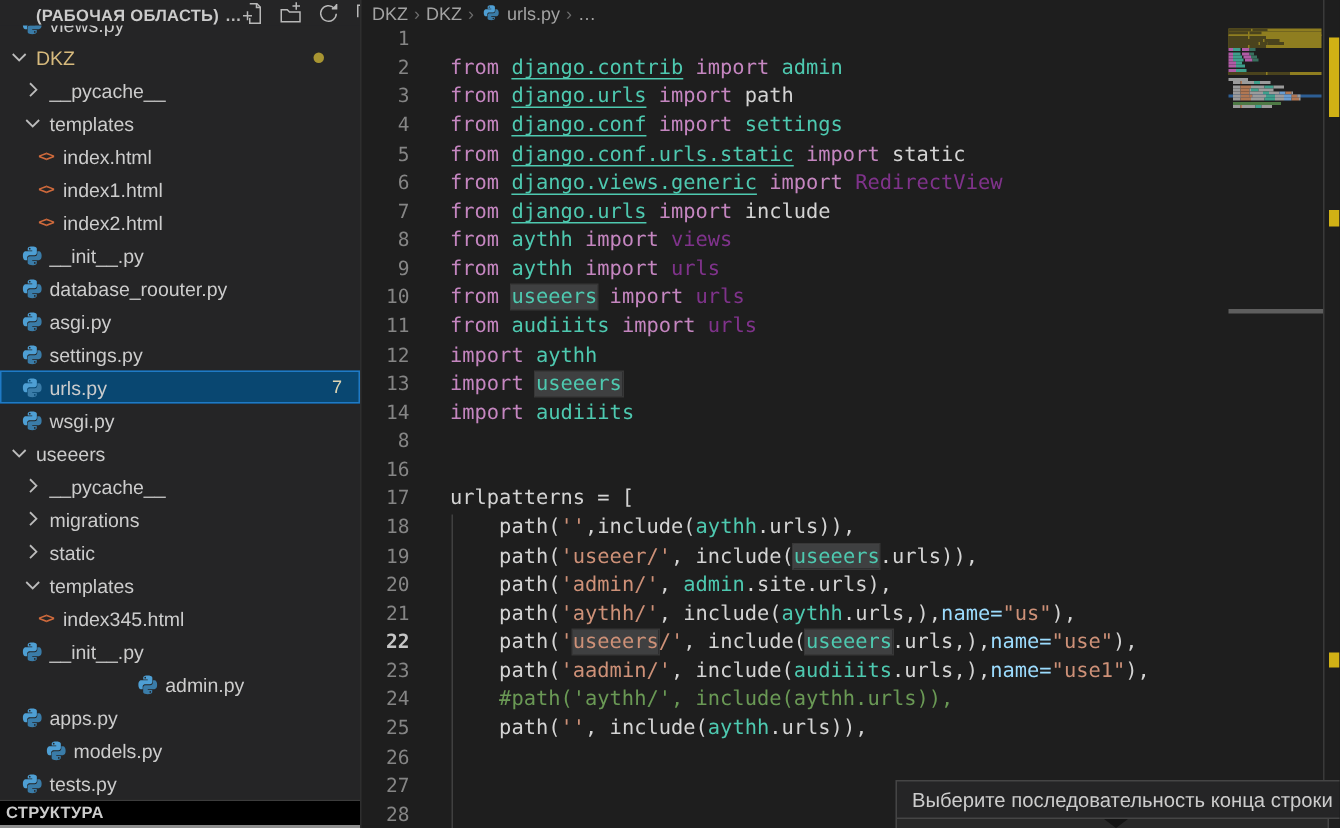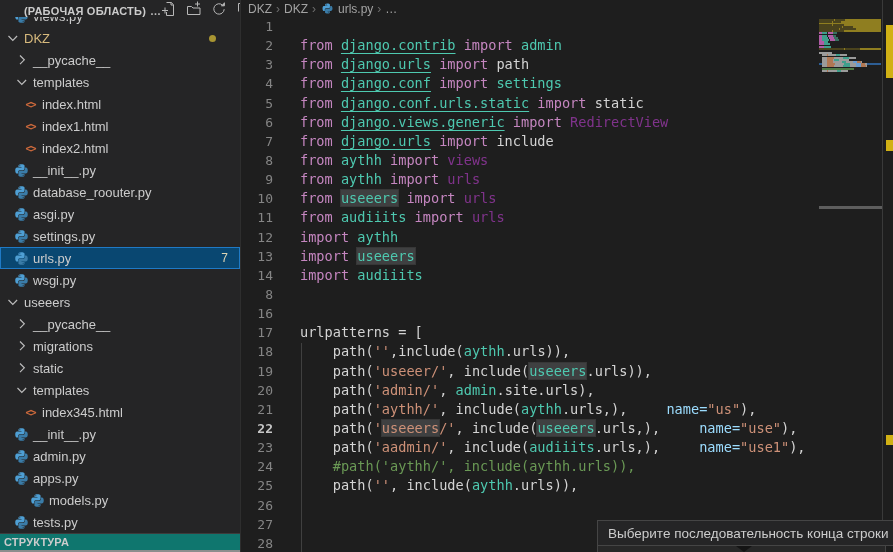--- a/index.html
+++ b/index.html
@@ -19,21 +19,21 @@
   .sb-actions { margin-left:auto; display:flex; gap:9px; margin-right:8px; align-items:center; }
   .sb-actions .act { width:16px; height:16px; cursor:pointer; opacity:.92; }
   .tree { position:absolute; top:5px; left:0; right:0; z-index:1; }
   .trow { height:22px; display:flex; align-items:center; font-size:13px; color:#cccccc; cursor:pointer; white-space:nowrap; }
   .trow .ticon { width:17px; flex:none; display:flex; align-items:center; justify-content:center; margin-right:3px; }
   .html-ico { color:#cf6a3c; font-weight:bold; font-size:10px; letter-spacing:-1px; font-family:"DejaVu Sans Mono",monospace; }
   .trow.selected { background:#094771; outline:1px solid #1f7ac6; outline-offset:-1px; }
   .trow.gold > .tlabel { color:#D7BA7D; }
   .tdot { width:7px; height:7px; border-radius:50%; background:#a89532; margin-left:auto; margin-right:24px; }
   .tbadge { margin-left:auto; margin-right:12px; font-size:12px; color:#ded5b4; }
-  .outline-h { position:absolute; bottom:2px; left:0; right:0; height:17px; background:#0f766e; z-index:6;
+  .outline-h { position:absolute; bottom:2px; left:0; right:0; height:17px; background:#000000; z-index:6;
                border-top:1px solid #3c3c3c; display:flex; align-items:center; padding-left:4px;
                font-size:11px; font-weight:bold; color:#cccccc; letter-spacing:.2px; cursor:pointer; }
   .sb-bottomline { position:absolute; bottom:0; left:0; width:240px; height:2px; background:#8d8d8d; z-index:7; }
 
   
   .editor { position:absolute; left:240px; top:0; width:653px; height:552px; background:#1e1e1e; border-left:1px solid #2e2e2e; }
   .breadcrumb { height:17px; display:flex; align-items:center; gap:4px; padding-left:7px; font-size:12px; color:#a3a3a3; }
   .bc-item { display:flex; align-items:center; gap:3px; cursor:pointer; }
   .bc-sep { color:#6d6d6d; }
   .code { position:absolute; top:17px; left:0; width:578px;
@@ -41,21 +41,21 @@
   .cline { display:flex; height:19.15px; }
   .ln { width:32px; flex:none; text-align:right; color:#858585; font-size:13px; cursor:default; }
   .lcontent { margin-left:27px; white-space:pre; }
   .cline.active .ln { color:#c6c6c6;font-weight:bold; }
   .tk-kw  { color:#C586C0; }
   .tk-mod { color:#4EC9B0; }
   .tk-dim { color:#d946ef; opacity:.52; }
   .tk-id  { color:#d4d4d4; }
   .tk-str { color:#CE9178; }
   .tk-com { color:#6A9955; }
-  .tk-arg { color:#9CDCFE;margin-left:39px; }
+  .tk-arg { color:#9CDCFE; }
   .sq { text-decoration-line:underline; text-decoration-style:wavy; text-decoration-color:#bb9c07;
         text-decoration-thickness:1px; text-underline-offset:3px;text-decoration:underline; }
   .hl { background:rgba(95,98,100,.50); box-shadow:0 0 0 1px rgba(130,130,130,.25); }
   .indent-guide { position:absolute; left:60px; width:1px; background:#404040; }
 
   
   .minimap { position:absolute; left:578px; top:17px; width:63px; height:160px; cursor:pointer; }
   .mm-bar { position:absolute; height:2px; }
   .mm-slider-edge { position:absolute; left:578px; top:206px; width:63px; height:3px; background:#6e6e6e; opacity:.8; }
   .ruler { position:absolute; left:641px; top:0; width:12px; height:552px; border-left:1px solid #3a3a3a; cursor:pointer; }
@@ -222,21 +222,21 @@
       </div>
       <div class="trow" style="padding-left: 13px;">
         <span class="ticon">
           <svg width="15" height="15" viewBox="0 0 24 24">
             <path fill="#4e9fd4" d="M11.9 2c-5 0-4.7 2.2-4.7 2.2v2.3h4.8v.7H5.3S2 6.8 2 11.9c0 5 2.9 4.9 2.9 4.9h1.7v-2.4s-.1-2.9 2.8-2.9h4.8s2.7 0 2.7-2.6V4.6S17.4 2 11.9 2zM9.3 3.5a.9.9 0 1 1 0 1.8.9.9 0 0 1 0-1.8z"></path>
             <path fill="#3a7ca8" d="M12.1 22c5 0 4.7-2.2 4.7-2.2v-2.3H12v-.7h6.7s3.3.4 3.3-4.7c0-5-2.9-4.9-2.9-4.9h-1.7v2.4s.1 2.9-2.8 2.9h-4.8s-2.7 0-2.7 2.6v4.3S6.6 22 12.1 22zm2.6-1.5a.9.9 0 1 1 0-1.8.9.9 0 0 1 0 1.8z"></path>
           </svg>
         </span>
         <span class="tlabel">__init__.py</span>
       </div>
-      <div class="trow" style="padding-left: 13px;">
+      <div class="trow" style="padding-left: 13px; justify-content: center;">
         <span class="ticon">
           <svg width="15" height="15" viewBox="0 0 24 24">
             <path fill="#4e9fd4" d="M11.9 2c-5 0-4.7 2.2-4.7 2.2v2.3h4.8v.7H5.3S2 6.8 2 11.9c0 5 2.9 4.9 2.9 4.9h1.7v-2.4s-.1-2.9 2.8-2.9h4.8s2.7 0 2.7-2.6V4.6S17.4 2 11.9 2zM9.3 3.5a.9.9 0 1 1 0 1.8.9.9 0 0 1 0-1.8z"></path>
             <path fill="#3a7ca8" d="M12.1 22c5 0 4.7-2.2 4.7-2.2v-2.3H12v-.7h6.7s3.3.4 3.3-4.7c0-5-2.9-4.9-2.9-4.9h-1.7v2.4s.1 2.9-2.8 2.9h-4.8s-2.7 0-2.7 2.6v4.3S6.6 22 12.1 22zm2.6-1.5a.9.9 0 1 1 0-1.8.9.9 0 0 1 0 1.8z"></path>
           </svg>
         </span>
         <span class="tlabel">admin.py</span>
       </div>
       <div class="trow" style="padding-left: 13px;">
         <span class="ticon">

